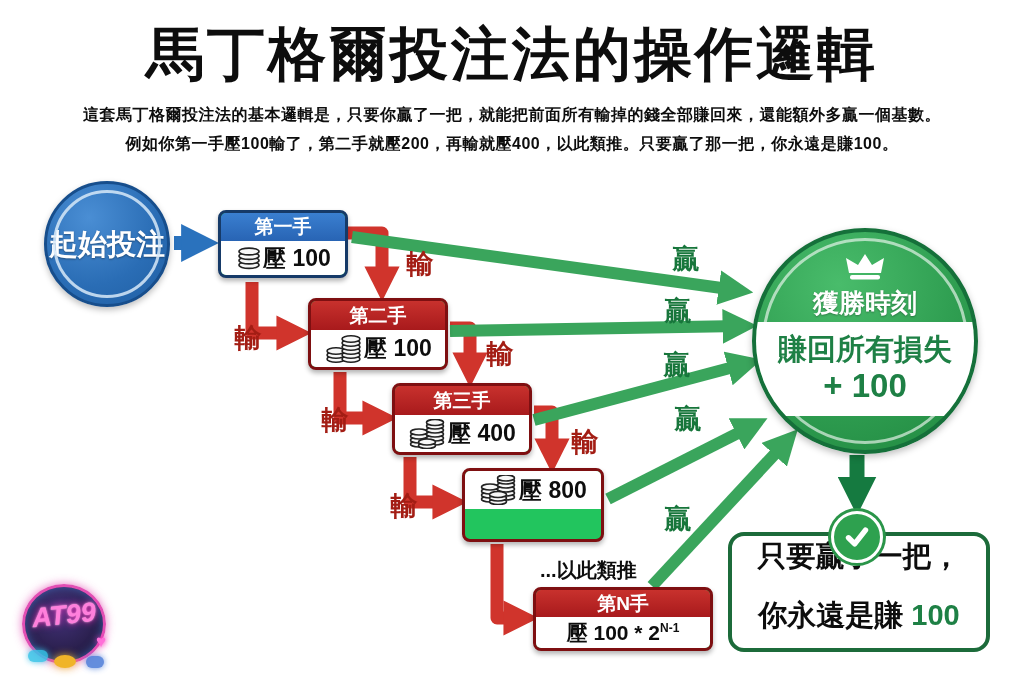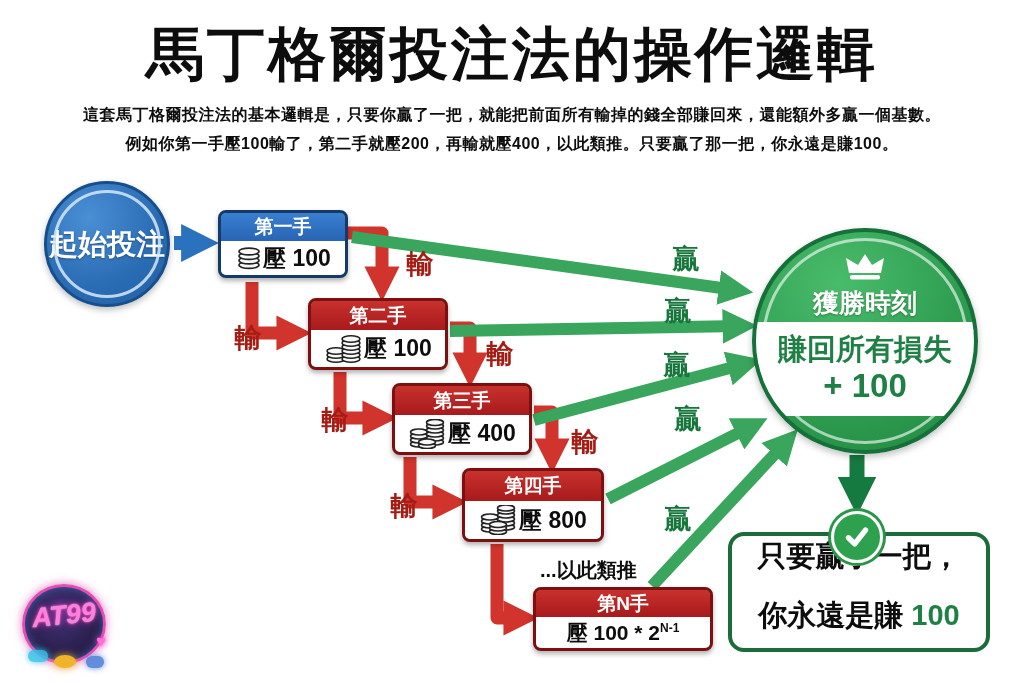--- a/index.html
+++ b/index.html
@@ -213,21 +213,20 @@
             <ellipse cx="27" cy="3.5" rx="8.5" ry="3"></ellipse>
           <ellipse cx="19" cy="26.5" rx="8.5" ry="3"></ellipse>
             <ellipse cx="19" cy="23" rx="8.5" ry="3"></ellipse>
         </g>
       </svg>
       <span>壓 400</span>
     </div>
   </div>
 
   <div class="bet red b4">
-    <div class="hd">第四手</div>
     <div class="bd">
       <svg class="coins" width="40" height="30" viewBox="0 0 40 30">
         <g fill="#f7f7f7" stroke="#222" stroke-width="1.6">
           <ellipse cx="11" cy="24" rx="8.5" ry="3"></ellipse>
             <ellipse cx="11" cy="20" rx="8.5" ry="3"></ellipse>
             <ellipse cx="11" cy="16" rx="8.5" ry="3"></ellipse>
             <ellipse cx="11" cy="12" rx="8.5" ry="3"></ellipse>
           <ellipse cx="27" cy="22" rx="8.5" ry="3"></ellipse>
             <ellipse cx="27" cy="18" rx="8.5" ry="3"></ellipse>
             <ellipse cx="27" cy="14" rx="8.5" ry="3"></ellipse>

